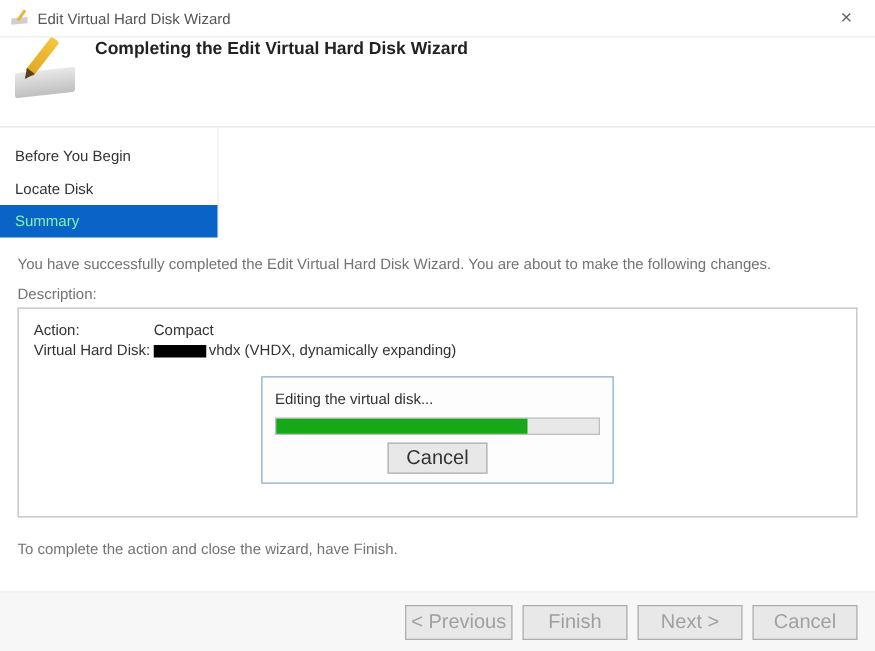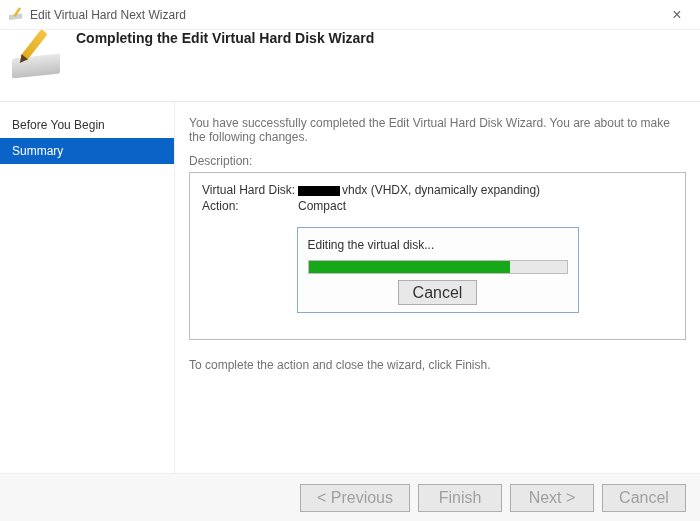--- a/index.html
+++ b/index.html
@@ -73,35 +73,36 @@
       border-top:8px solid #5a4020;
     }
     .header h1 {
       font-size: 14px;
       font-weight: 600;
       color: #222;
     }
     .body {
       display: flex;
       height: 371px;
+      flex-direction: column;
     }
     .sidebar {
       width: 175px;
       border-right: 1px solid #eee;
       padding-top: 10px;
     }
     .sidebar-item {
       padding: 4px 12px;
       font-size: 12px;
       line-height: 18px;
       cursor: default;
     }
     .sidebar-item.selected {
       background: #0a63c7;
-      color: #ffffff;
+      color: #86efac;
     }
     .content {
       flex: 1;
       padding: 14px 14px 0 14px;
       position: relative;
     }
     .content p { font-size: 12px; color: #737373; margin-bottom: 4px; }
     .desc-label { margin-top: 10px; margin-bottom: 6px; }
     .desc-box {
       border: 1px solid #bdbdbd;
@@ -152,76 +153,77 @@
       left: 0; right: 0; bottom: 0;
       height: 48px;
       border-top: 1px solid #eee;
       background: #f7f7f7;
       display: flex;
       align-items: center;
       justify-content: flex-end;
       padding-right: 14px;
       gap: 8px;
     }
-    .footer .btn { min-width: 84px; padding: 4px 16px; }
+    .footer .btn { min-width: 84px; padding: 4px 4px; }
   </style>
 </head>
 <body>
 
 <div class="titlebar">
   <span class="tb-icon">
     <svg viewBox="0 0 16 16" width="16" height="16">
       <rect x="1" y="8" width="13" height="5" fill="#cfcfcf" transform="skewY(-6)"></rect>
       <rect x="8" y="0" width="2.5" height="10" fill="#eab636" transform="rotate(35 9 5)"></rect>
     </svg>
   </span>
-  <span class="tb-title">Edit Virtual Hard Next Wizard</span>
+  <span class="tb-title">Edit Virtual Hard Disk Wizard</span>
   <span class="close-x">×</span>
 </div>
 
 <div class="header">
   <div class="wiz-icon">
     <div class="disk"></div>
     <div class="pencil"></div>
   </div>
   <h1>Completing the Edit Virtual Hard Disk Wizard</h1>
 </div>
 
 <div class="body">
   <div class="sidebar">
     <div class="sidebar-item">Before You Begin</div>
+    <div class="sidebar-item">Locate Disk</div>
     <div class="sidebar-item selected">Summary</div>
   </div>
 
   <div class="content">
     <p>You have successfully completed the Edit Virtual Hard Disk Wizard. You are about to make the following changes.</p>
     <p class="desc-label">Description:</p>
 
     <div class="desc-box">
       <div class="kv">
+        <span class="k">Action:</span>
+        <span class="v">Compact</span>
+      </div>
+      <div class="kv">
         <span class="k">Virtual Hard Disk:</span>
         <span class="v"><span class="redact"></span><span>vhdx (VHDX, dynamically expanding)</span></span>
-      </div>
-      <div class="kv">
-        <span class="k">Action:</span>
-        <span class="v">Compact</span>
       </div>
 
       <div class="progress-panel">
         <div class="progress-label">Editing the virtual disk...</div>
         <div class="progress-track">
           <div class="progress-fill" style="width:78%"></div>
         </div>
         <div class="btn-row-center">
           <span class="btn">Cancel</span>
         </div>
       </div>
     </div>
 
-    <p class="complete-text">To complete the action and close the wizard, click Finish.</p>
+    <p class="complete-text">To complete the action and close the wizard, have Finish.</p>
   </div>
 </div>
 
 <div class="footer">
   <span class="btn disabled">&lt; Previous</span>
   <span class="btn disabled">Finish</span>
   <span class="btn disabled">Next &gt;</span>
   <span class="btn disabled">Cancel</span>
 </div>
 

